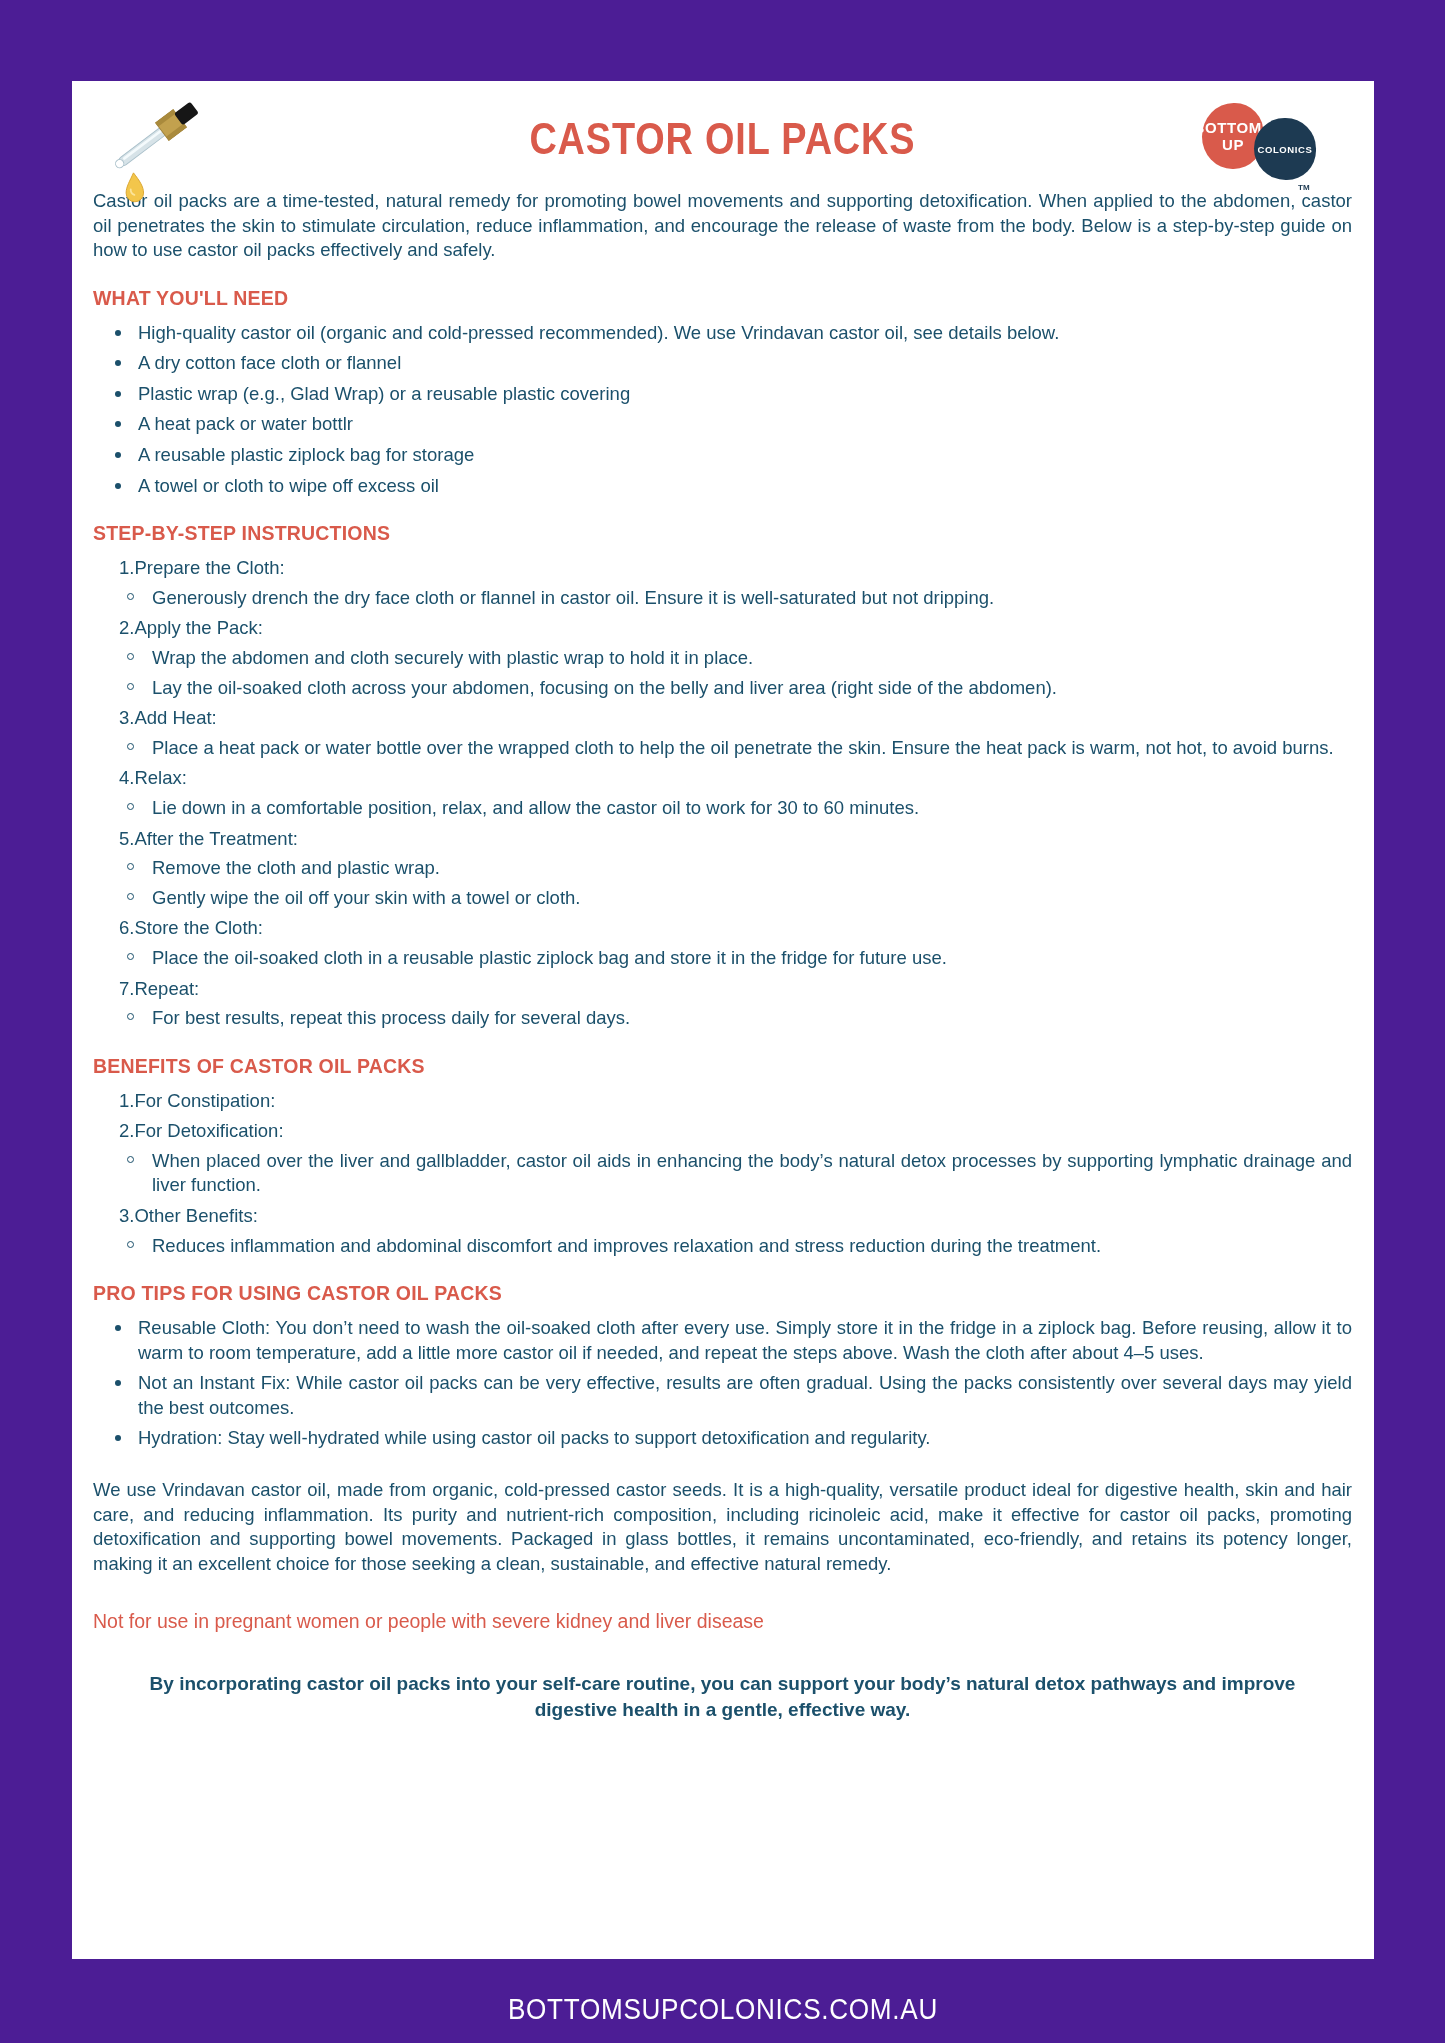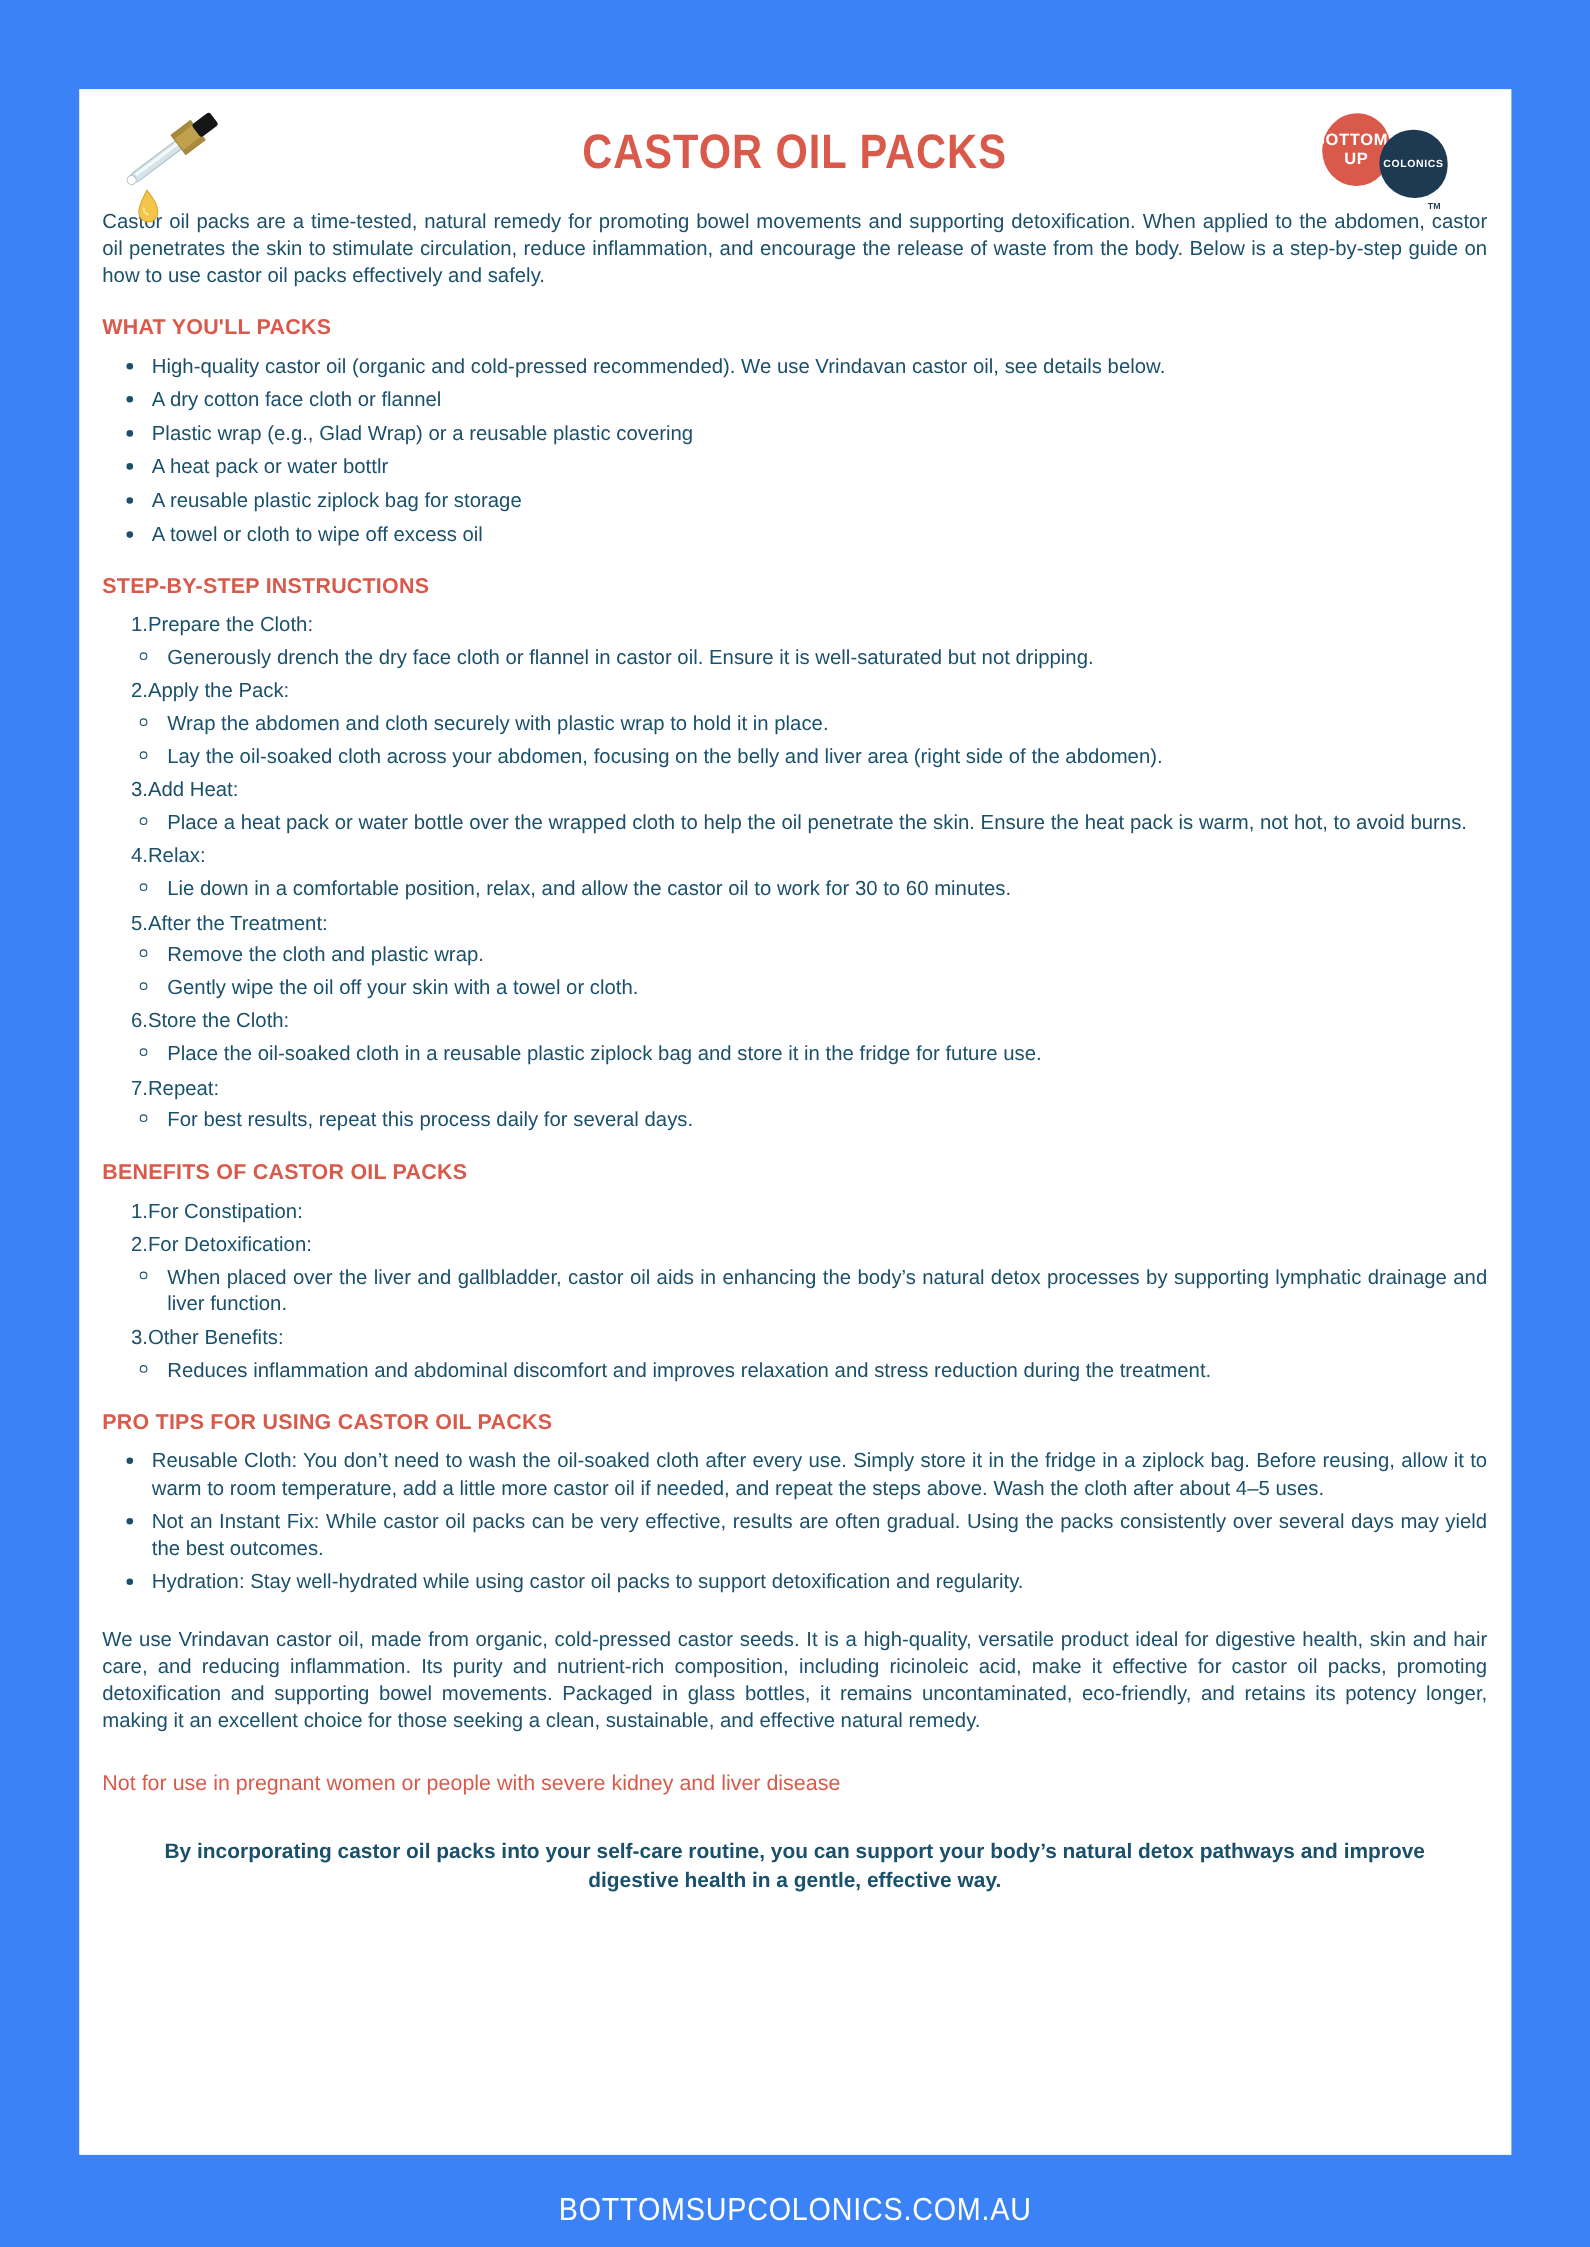--- a/index.html
+++ b/index.html
@@ -1,19 +1,19 @@
 <!DOCTYPE html>
 <html><head>
 <meta charset="utf-8">
 <style>
   html,body{margin:0;padding:0;background:#e8e8e8;}
   .canvas{
     position:relative;
     width:1445px;height:2043px;
-    background:#3b82f6;
+    background:#4c1d95;
     font-family:"Liberation Sans", sans-serif;
     overflow:hidden;
   }
   .page{
     position:absolute;left:72px;top:81px;
     width:1302px;height:1878px;
     background:#ffffff;
     box-sizing:border-box;
     padding:0 22px 0 21px;
     overflow:hidden;
@@ -122,21 +122,21 @@
         </div>
         <span class="logo-tm">TM</span>
       </div>
     </div>
 
     <div class="content">
 
       <p class="intro">Castor oil packs are a time-tested, natural remedy for promoting bowel movements and supporting detoxification. When applied to the abdomen, castor oil penetrates the skin to stimulate circulation, reduce inflammation, and encourage the release of waste from the body. Below is a step-by-step guide on how to use castor oil packs effectively and safely.</p>
 
       <section>
-        <h2>WHAT YOU'LL PACKS</h2>
+        <h2>WHAT YOU'LL NEED</h2>
         <ul class="bullets">
 
             <li><span>High-quality castor oil (organic and cold-pressed recommended). We use Vrindavan castor oil, see details below.</span></li>
 
             <li><span>A dry cotton face cloth or flannel</span></li>
 
             <li><span>Plastic wrap (e.g., Glad Wrap) or a reusable plastic covering</span></li>
 
             <li><span>A heat pack or water bottlr</span></li>
 

